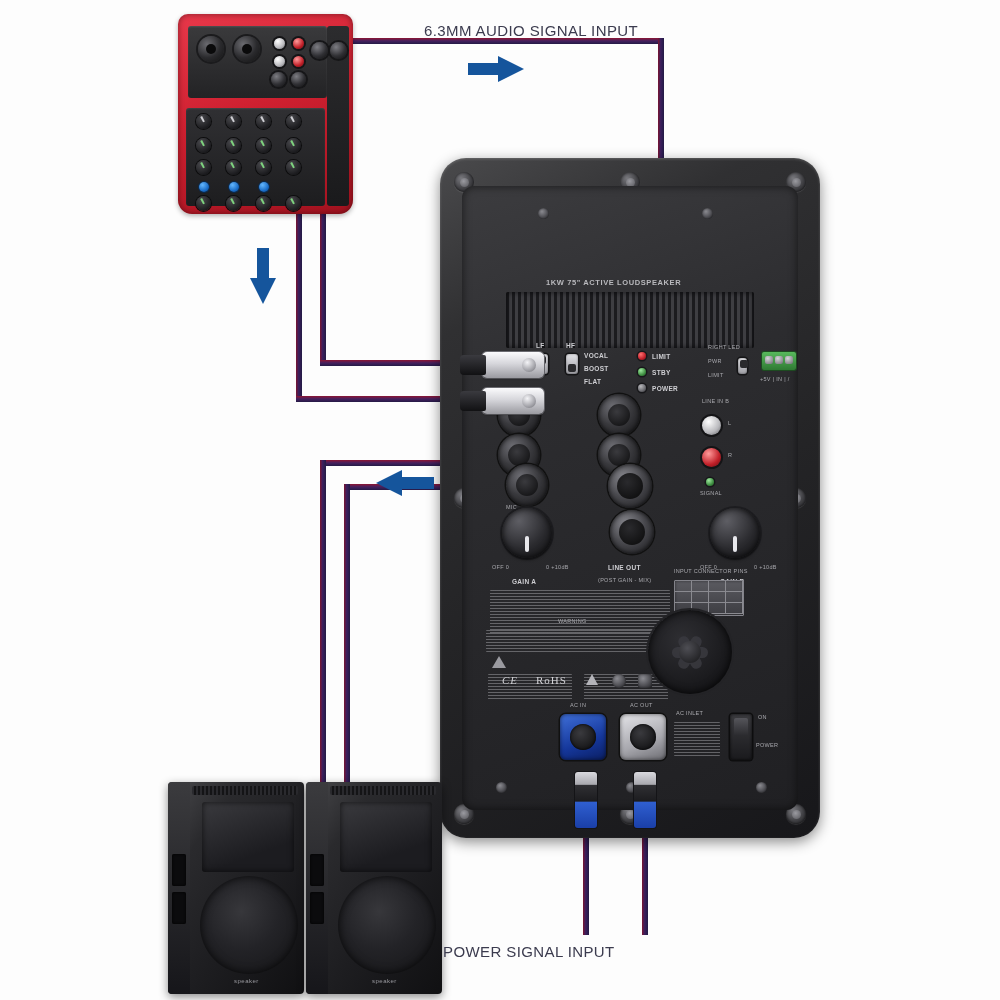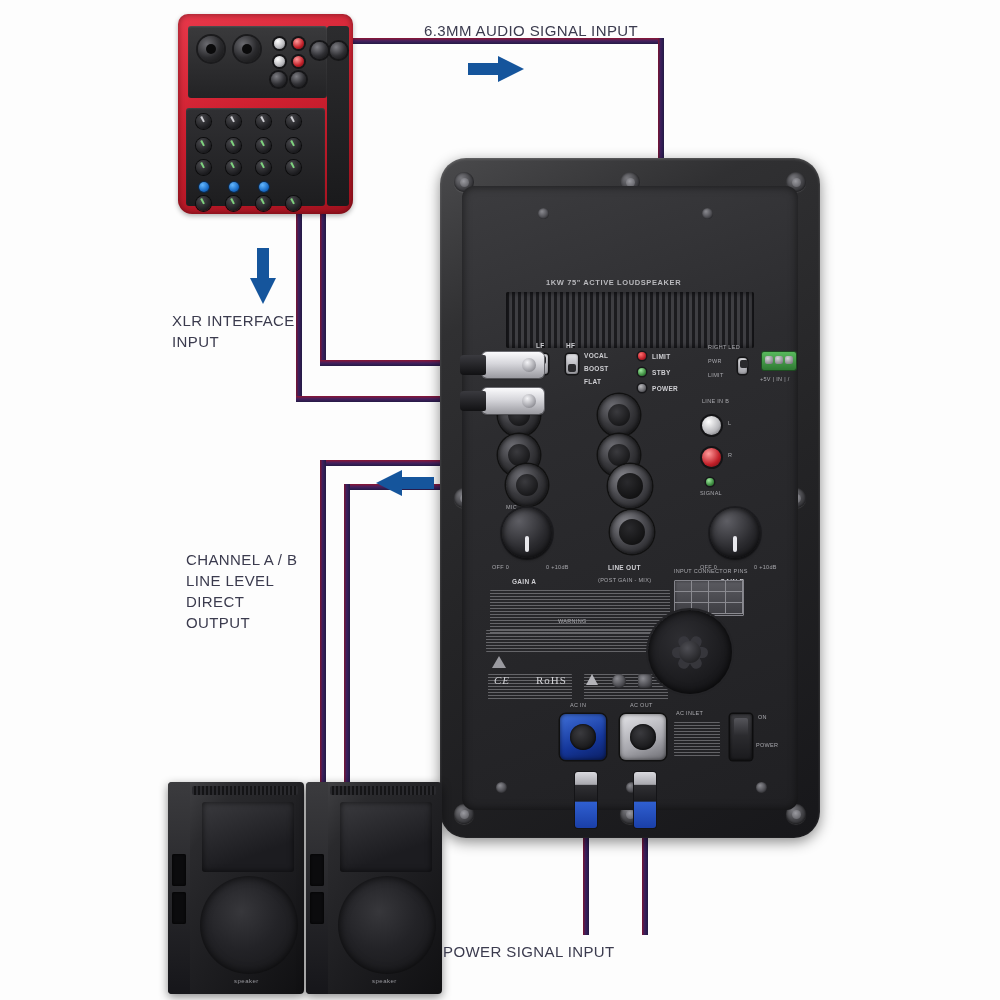--- a/index.html
+++ b/index.html
@@ -514,21 +514,21 @@
         <div class="cell" style="left:0;top:11px;width:17px;height:11px;"></div>
         <div class="cell" style="left:17px;top:11px;width:17px;height:11px;"></div>
         <div class="cell" style="left:34px;top:11px;width:17px;height:11px;"></div>
         <div class="cell" style="left:51px;top:11px;width:17px;height:11px;"></div>
         <div class="cell" style="left:0;top:22px;width:17px;height:11px;"></div>
         <div class="cell" style="left:17px;top:22px;width:17px;height:11px;"></div>
         <div class="cell" style="left:34px;top:22px;width:17px;height:11px;"></div>
         <div class="cell" style="left:51px;top:22px;width:17px;height:11px;"></div>
       </div>
 
-      <div class="certrow" style="left:32px; top:488px;font-style:italic;">CE</div>
+      <div class="certrow" style="left:40px; top:488px;font-style:italic;">CE</div>
       <div class="certrow" style="left:74px; top:488px;">RoHS</div>
       <div class="tritri" style="left:124px; top:488px; border-bottom-color:#b4b4b9; border-left-width:6px; border-right-width:6px; border-bottom-width:11px;"></div>
       <div class="smscrew" style="left:150px; top:488px; width:14px; height:14px;"></div>
       <div class="smscrew" style="left:176px; top:488px; width:14px; height:14px; border-radius:2px;"></div>
 
       <div class="fan" style="left:186px; top:424px;">
         <div class="blade" style="transform:rotate(0deg);"></div>
         <div class="blade" style="transform:rotate(60deg);"></div>
         <div class="blade" style="transform:rotate(120deg);"></div>
         <div class="hub"></div>
@@ -594,21 +594,15 @@
     <div class="arrow-body" style="left:7px; top:0; width:12px; height:32px;"></div>
     <div class="arrow-head" style="left:0; top:30px; border-left:13px solid transparent; border-right:13px solid transparent; border-top:26px solid #15559c;"></div>
   </div>
 
   <div style="position:absolute; left:376px; top:470px; width:58px; height:26px;">
     <div class="arrow-head" style="left:0; top:0; border-top:13px solid transparent; border-bottom:13px solid transparent; border-right:26px solid #15559c;"></div>
     <div class="arrow-body" style="left:24px; top:7px; width:34px; height:12px;"></div>
   </div>
 
   <div class="lbl" style="left:424px; top:20px;text-align:right;">6.3MM AUDIO SIGNAL INPUT</div>
-  <div class="lbl" style="left:172px; top:310px;">XLR INTERFACE
-INPUT</div>
-  <div class="lbl" style="left:186px; top:549px;">CHANNEL A / B
-LINE LEVEL
-DIRECT
-OUTPUT</div>
   <div class="lbl" style="left:443px; top:941px;">POWER SIGNAL INPUT</div>
 
 </div>
 
 </body></html>

